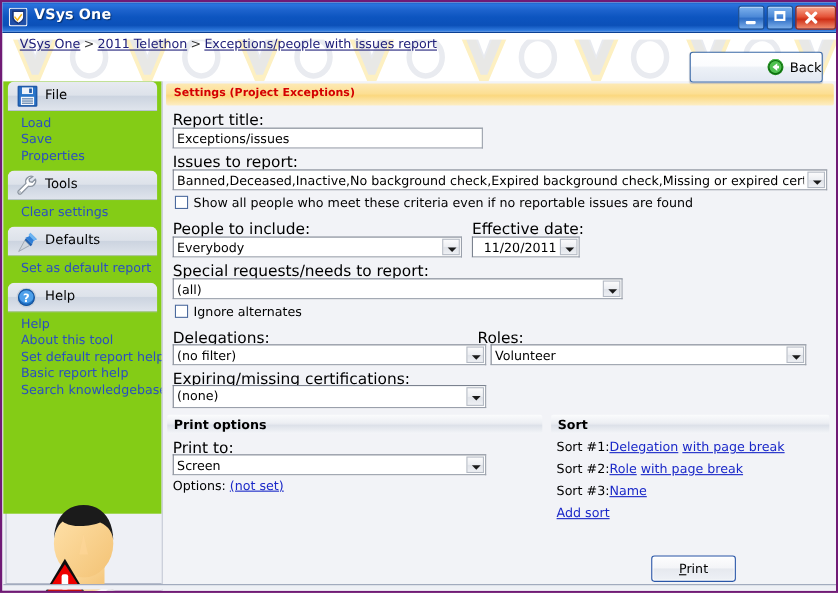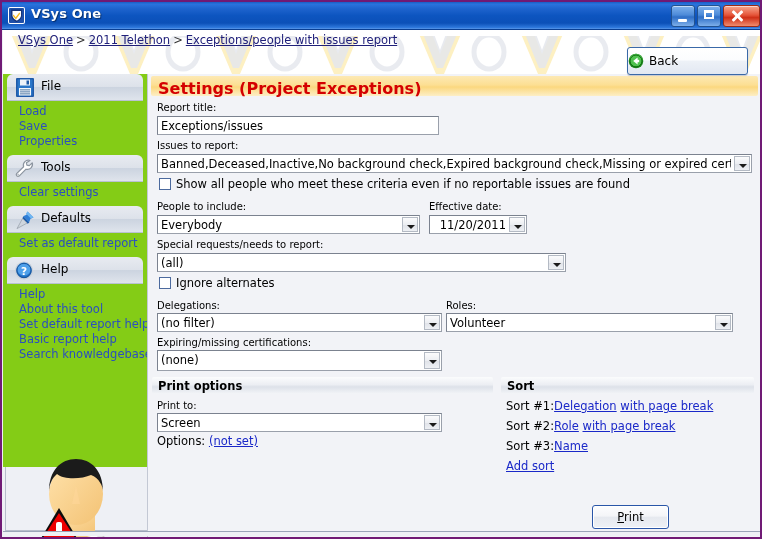--- a/index.html
+++ b/index.html
@@ -79,21 +79,21 @@
     white-space: nowrap; z-index: 5;
   }
   .breadcrumb a { color:#20207a; text-decoration: underline; }
   .breadcrumb .sep { color:#333; text-decoration:none; margin:0 3px; }
   .backbtn {
     position:absolute; right:12px; top:45px;
     width:119px; height:26px;
     border:1px solid #3a69a8; border-radius:3px;
     background: linear-gradient(to bottom,#ffffff 0%, #fbfcfe 45%, #edf1f7 52%, #e2e8f2 100%);
     box-shadow: 0 1px 1px rgba(0,0,0,.18);
-    display:flex; align-items:center; justify-content:flex-start; gap:5px;
+    display:flex; align-items:center; justify-content:flex-end; gap:5px;
     z-index: 6;
     margin-left: 48px;
   }
   .backbtn .lbl { font-size:12px; color:#000; }
 
   
   .sidebar {
     position:absolute; left:1px; top:72px;
     width:144px; height:393px;
     background:#84cc16;
@@ -127,24 +127,24 @@
     box-sizing:border-box;
   }
   .settings-hdr {
     position:absolute; left:3px; top:2px;
     width:607px; height:20px;
     background: linear-gradient(to bottom,#fde9b4 0%, #fcdf93 45%, #fbd87f 55%, #fdeec6 100%);
     border-radius:2px;
   }
   .settings-hdr span {
     position:absolute; left:7px; top:3px;
-    font-size:16px; font-weight:bold; color:#d40000;
+    font-size:10px; font-weight:bold; color:#d40000;
   }
   .fld-label {
-    position:absolute; font-size:10px; color:#000; white-space:nowrap;
+    position:absolute; font-size:14px; color:#000; white-space:nowrap;
   }
   .textinput, .combo {
     position:absolute; box-sizing:border-box;
     background:#ffffff;
     border:1px solid #9aa0ab;
     border-top-color:#7b828f; border-left-color:#7b828f;
     font-size:11.5px; color:#000;
   }
   .textinput .val, .combo .val {
     position:absolute; left:3px; top:2px; right:20px;
@@ -433,21 +433,21 @@
       <div class="box"></div>
       <div class="cl">Ignore alternates</div>
     </div>
 
     <div class="fld-label" style="left:9px; top:226px;">Delegations:</div>
     <div class="combo" style="left:9px; top:239px; width:285px; height:19px;">
       <div class="val">(no filter)</div>
       <div class="arrow"></div>
     </div>
 
-    <div class="fld-label" style="left:298px; top:226px;text-align:center;">Roles:</div>
+    <div class="fld-label" style="left:286px; top:226px;text-align:center;">Roles:</div>
     <div class="combo" style="left:298px; top:239px; width:287px; height:19px;">
       <div class="val">Volunteer</div>
       <div class="arrow"></div>
     </div>
 
     <div class="fld-label" style="left:9px; top:263px;">Expiring/missing certifications:</div>
     <div class="combo" style="left:9px; top:276px; width:285px; height:21px;">
       <div class="val">(none)</div>
       <div class="arrow"></div>
     </div>

